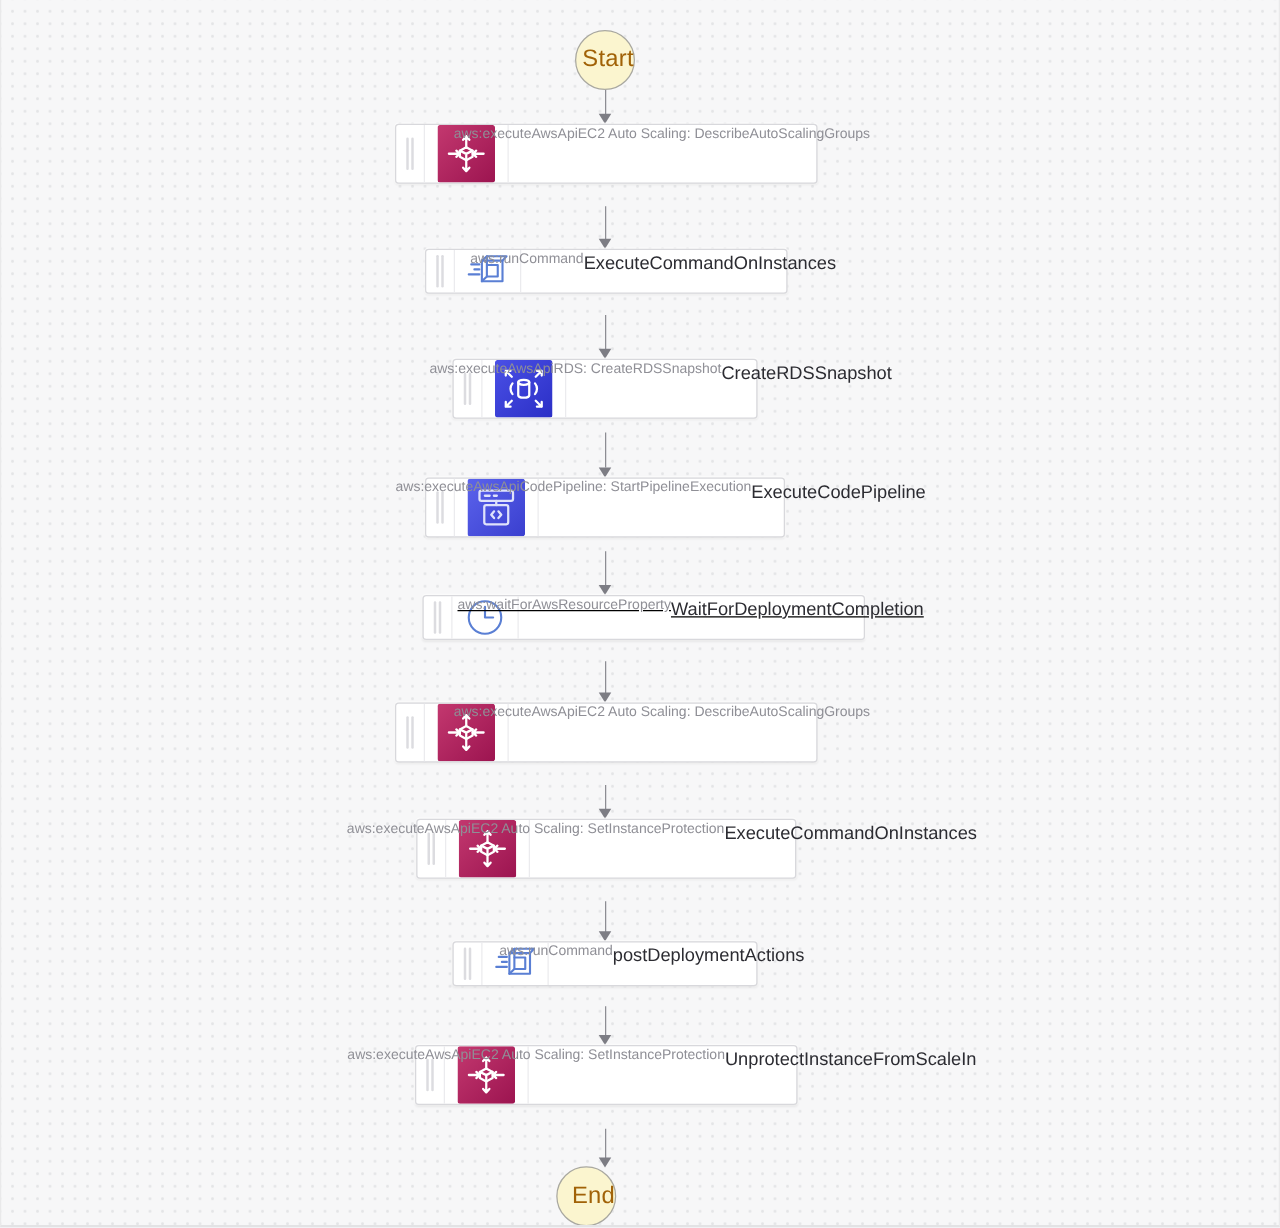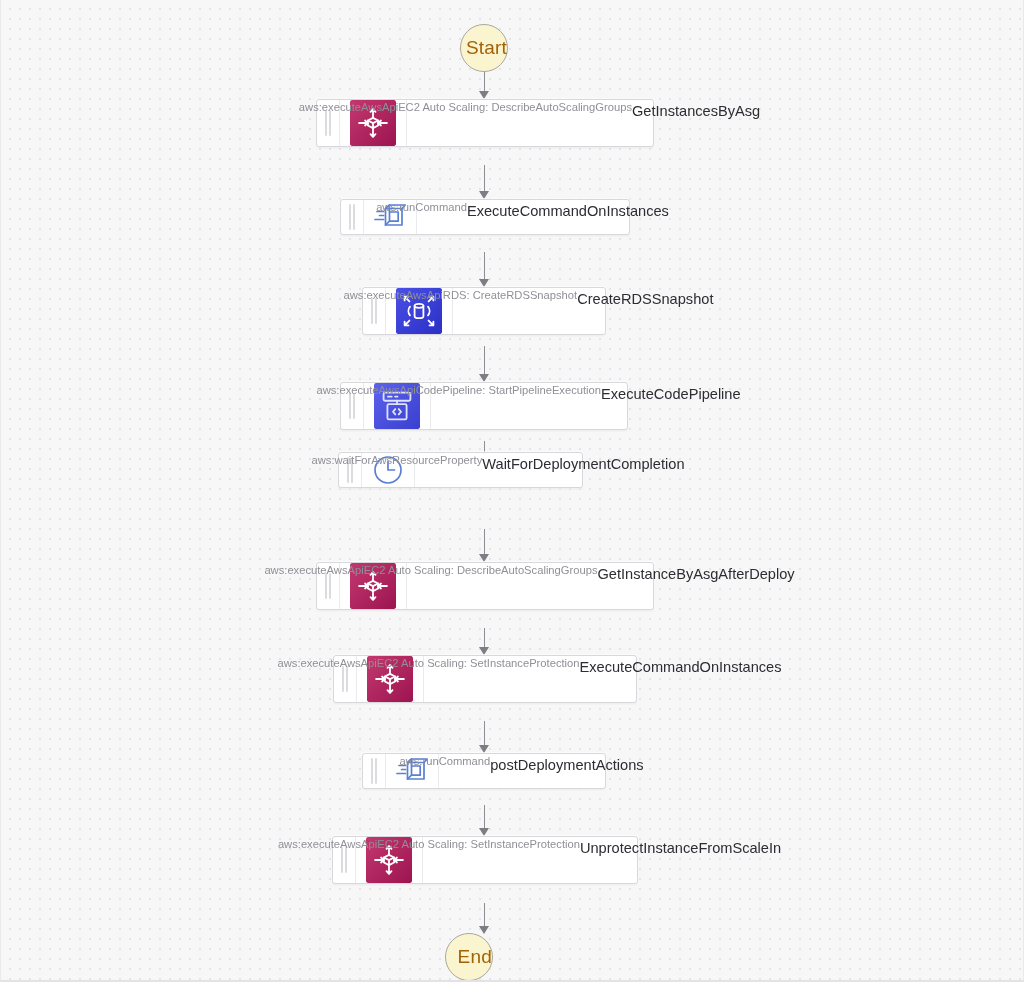--- a/index.html
+++ b/index.html
@@ -191,21 +191,20 @@
         <path d="M18.6 24 L9.5 24 M18.6 24 L15.7 21.4 M18.6 24 L15.7 26.6"></path>
         <path d="M29.4 24 L38.5 24 M29.4 24 L32.3 21.4 M29.4 24 L32.3 26.6"></path>
         <path d="M24 18.6 L29.3 21.4 L29.3 26.6 L24 29.4 L18.7 26.6 L18.7 21.4 Z"></path>
         <path d="M18.7 21.4 L24 24.1 L29.3 21.4 M24 24.1 L24 29.4"></path>
       </g>
     </svg>
         </div>
         <div class="body">
           <div class="sub">aws:executeAwsApi</div>
           <div class="sub">EC2 Auto Scaling: DescribeAutoScalingGroups</div>
-          <div class="title">GetInstancesByAsg</div>
         </div>
       </div>
       <div class="step" style="left: 339px; top: 199px; width: 290px;">
         <div class="grip">
           <i></i>
           <i></i>
         </div>
         <div class="iconcell plain">
           <svg class="lineicon" viewBox="0 0 34 34" xmlns="http://www.w3.org/2000/svg">
       <g fill="none" stroke="#5a7fd4" stroke-width="1.7" stroke-linecap="round" stroke-linejoin="round">
@@ -276,21 +275,21 @@
         <path d="M22.2 27.2 L19.8 30 L22.2 32.8 M25.8 27.2 L28.2 30 L25.8 32.8"></path>
       </g>
     </svg>
         </div>
         <div class="body">
           <div class="sub">aws:executeAwsApi</div>
           <div class="sub">CodePipeline: StartPipelineExecution</div>
           <div class="title">ExecuteCodePipeline</div>
         </div>
       </div>
-      <div class="step" style="left: 337px; top: 452px; width: 245px;">
+      <div class="step" style="left: 337px; top: 476px; width: 354px; text-decoration: underline;">
         <div class="grip">
           <i></i>
           <i></i>
         </div>
         <div class="iconcell plain">
           <svg class="lineicon" viewBox="0 0 34 34" xmlns="http://www.w3.org/2000/svg">
       <g fill="none" stroke="#5a7fd4" stroke-width="1.7" stroke-linecap="round" stroke-linejoin="round">
         <circle cx="17" cy="17" r="13"></circle>
         <path d="M17 8.5 L17 17 L23.5 17"></path>
       </g>
@@ -321,21 +320,20 @@
         <path d="M18.6 24 L9.5 24 M18.6 24 L15.7 21.4 M18.6 24 L15.7 26.6"></path>
         <path d="M29.4 24 L38.5 24 M29.4 24 L32.3 21.4 M29.4 24 L32.3 26.6"></path>
         <path d="M24 18.6 L29.3 21.4 L29.3 26.6 L24 29.4 L18.7 26.6 L18.7 21.4 Z"></path>
         <path d="M18.7 21.4 L24 24.1 L29.3 21.4 M24 24.1 L24 29.4"></path>
       </g>
     </svg>
         </div>
         <div class="body">
           <div class="sub">aws:executeAwsApi</div>
           <div class="sub">EC2 Auto Scaling: DescribeAutoScalingGroups</div>
-          <div class="title">GetInstanceByAsgAfterDeploy</div>
         </div>
       </div>
       <div class="step" style="left: 332px; top: 655px; width: 304px;">
         <div class="grip">
           <i></i>
           <i></i>
         </div>
         <div class="iconcell">
           <svg class="sq" viewBox="0 0 48 48" xmlns="http://www.w3.org/2000/svg">
       <defs>

